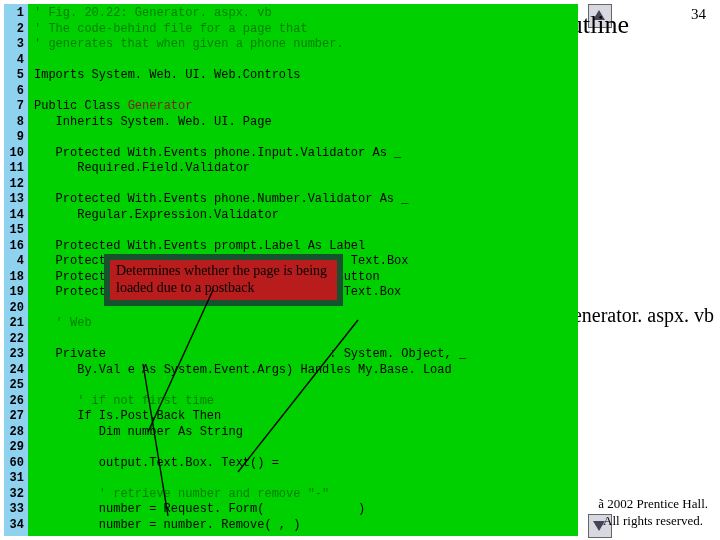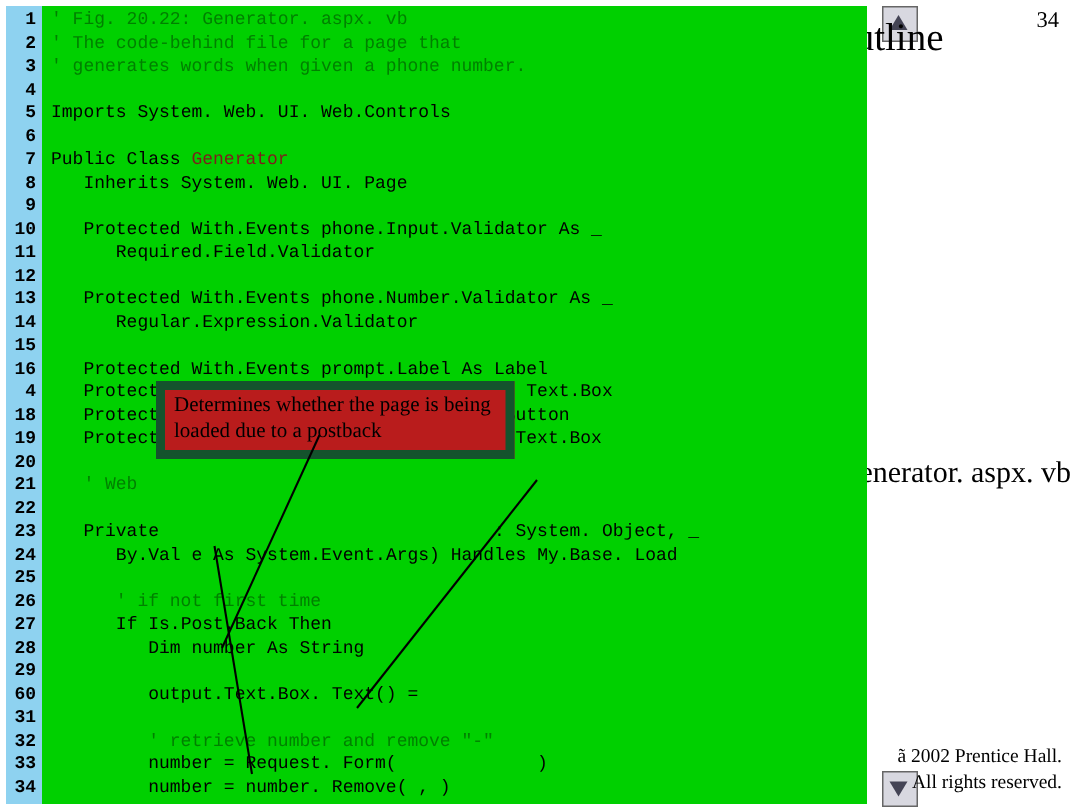--- a/index.html
+++ b/index.html
@@ -1,21 +1,21 @@
 <!DOCTYPE html>
 <html><head>
 <meta charset="utf-8">
 <style>
   html,body{margin:0;padding:0;width:720px;height:540px;font-family:"Times New Roman",serif;background:#fff;overflow:hidden}
   .slide{position:relative;width:720px;height:540px}
   .pagecorner{position:absolute;top:6px;right:14px;font-size:15px;color:#000}
   .outline-box{position:absolute;top:10px;right:60px;width:140px;text-align:center}
   .outline-title{font-size:26px;font-family:"Times New Roman",serif}
   .right-label{position:absolute;top:304px;right:6px;font-size:20px}
-  .copyright{position:absolute;bottom:10px;right:12px;font-size:13px;line-height:1.35;text-align:right}
+  .copyright{position:absolute;bottom:10px;right:12px;font-size:13px;line-height:1.35;text-align:center}
   .nav-up,.nav-dn{position:absolute;left:588px;width:22px;height:22px;background:#d8d8e0;border:1px solid #666}
   .nav-up{top:4px}
   .nav-dn{top:514px}
   .nav-up::after,.nav-dn::after{content:"";position:absolute;left:4px;width:0;height:0;border-left:6px solid transparent;border-right:6px solid transparent}
   .nav-up::after{top:5px;border-bottom:10px solid #445}
   .nav-dn::after{top:6px;border-top:10px solid #445}
   .codewrap{position:absolute;left:4px;top:4px;width:574px;height:532px;display:flex;font-family:"Courier New",monospace;font-size:12px;line-height:15.5px}
   .gutter{width:24px;background:#8ed2f0;color:#000;text-align:right;padding:2px 4px 0 0;box-sizing:border-box;font-weight:bold}
   .gutter div{height:15.5px}
   .codearea{flex:1;background:#00d000;color:#000;padding:2px 0 0 6px;box-sizing:border-box;position:relative}
@@ -83,21 +83,21 @@
         <div>29</div>
         <div>60</div>
         <div>31</div>
         <div>32</div>
         <div>33</div>
         <div>34</div>
       </div>
     <div class="codearea">
       <pre id="code"><span class="c-comm">' Fig. 20.22: Generator. aspx. vb</span>
 <span class="c-comm">' The code-behind file for a page that</span>
-<span class="c-comm">' generates words when given a phone number.</span>
+<span class="c-comm">' generates that when given a phone number.</span>
 
 <span class="c-kw">Imports</span> System. Web. UI. Web.Controls
 
 <span class="c-kw">Public Class</span> <span class="c-blue">Generator</span>
    <span class="c-kw">Inherits</span> System. Web. UI. Page
 
    <span class="c-kw">Protected</span> With.Events phone.Input.Validator <span class="c-kw">As</span> _
       Required.Field.Validator
 
    <span class="c-kw">Protected</span> With.Events phone.Number.Validator <span class="c-kw">As</span> _

